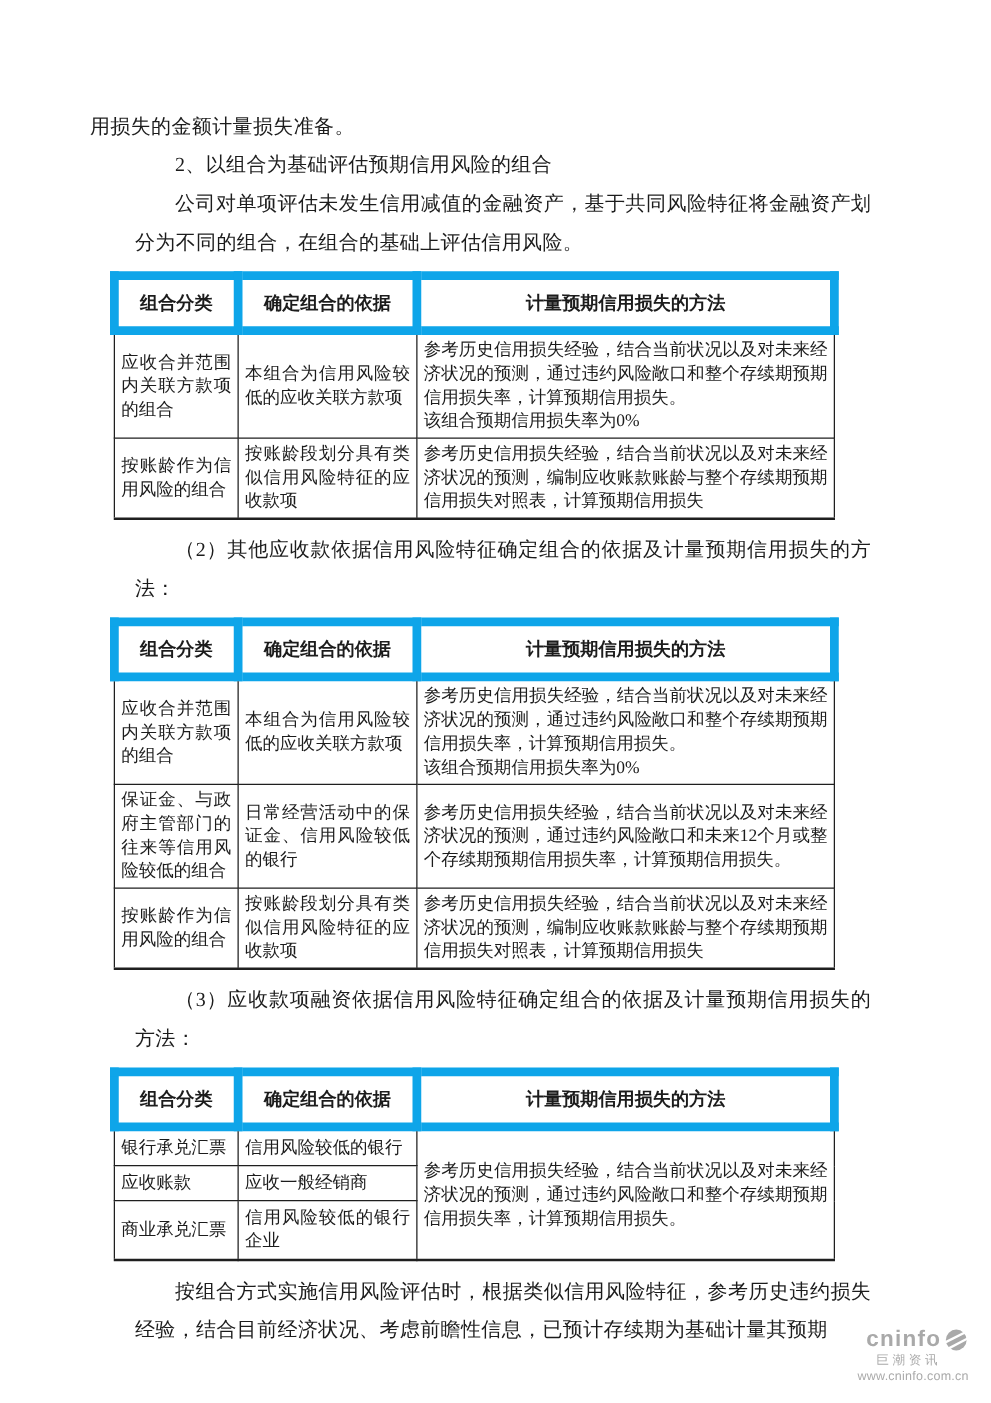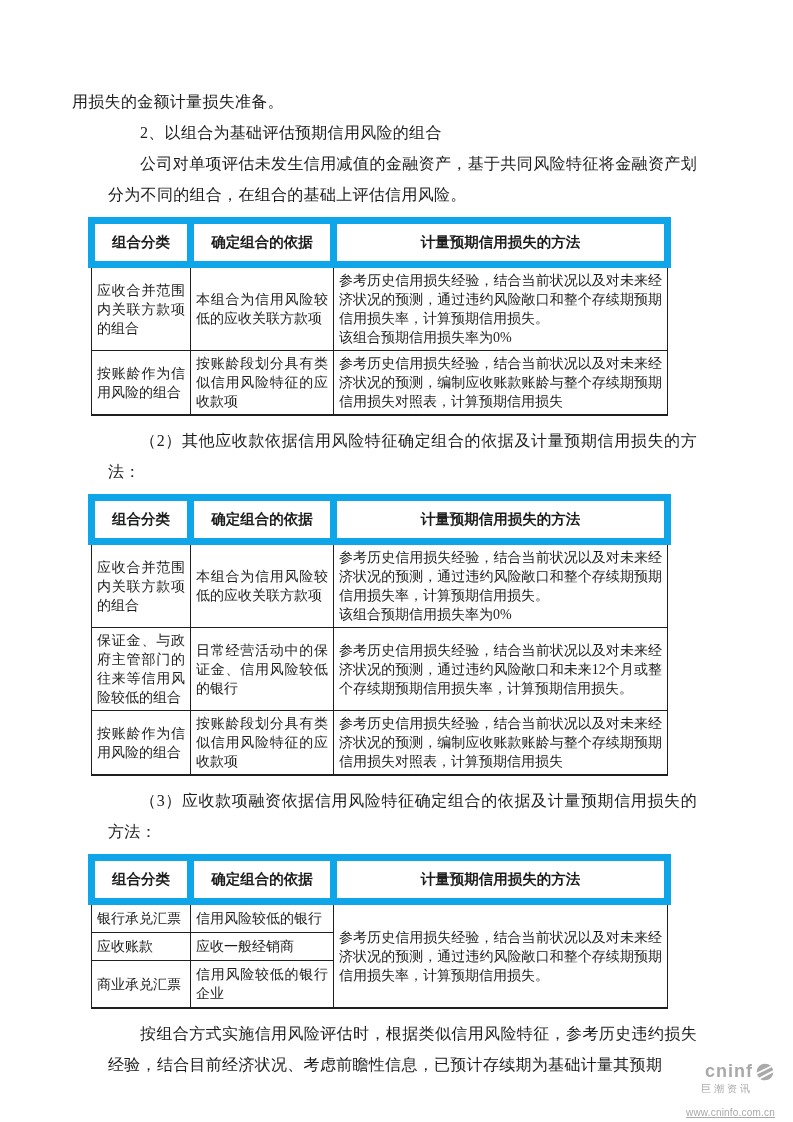--- a/index.html
+++ b/index.html
@@ -39,21 +39,21 @@
   td.name{text-align:justify;}
   .t3 td{padding:4px 5px;}
   .footer-logo{
     position:absolute;top:1062px;right:18px;width:120px;
     text-align:right;color:#a9a9a9;line-height:1.1;
     font-family:"Liberation Sans","DejaVu Sans",sans-serif;
   }
   .logo-row{display:flex;justify-content:flex-end;align-items:center;gap:2px;}
   .logo-word{font-size:18px;font-weight:bold;letter-spacing:1px;}
   .logo-cn{font-size:10px;letter-spacing:3px;margin-top:1px;margin-right:22px;}
-  .logo-url{font-size:10px;margin-top:13px;letter-spacing:0.2px;text-decoration:underline;}
+  .logo-url{font-size:10px;margin-top:2px;letter-spacing:0.2px;}
   .swirl{width:20px;height:20px;display:inline-block;}
 </style>
 </head>
 <body>
 
 <div class="page">
 
   <p>用损失的金额计量损失准备。</p>
   <p class="indent">2、以组合为基础评估预期信用风险的组合</p>
   <p class="indent">公司对单项评估未发生信用减值的金融资产，基于共同风险特征将金融资产划分为不同的组合，在组合的基础上评估信用风险。</p>
@@ -146,21 +146,21 @@
     </tr>
   </tbody>
     </table>
 
   <p class="indent">按组合方式实施信用风险评估时，根据类似信用风险特征，参考历史违约损失经验，结合目前经济状况、考虑前瞻性信息，已预计存续期为基础计量其预期</p>
 
 </div>
 
 <div class="footer-logo">
   <div class="logo-row">
-    <span class="logo-word">cninf</span>
+    <span class="logo-word">cninfo</span>
     <span class="swirl">
       <svg viewBox="0 0 24 24" width="20" height="20">
         <circle cx="12" cy="12" r="10" fill="#a9a9a9"></circle>
         <path d="M0 15 L24 3" stroke="#ffffff" stroke-width="2.2"></path>
         <path d="M3 21 L26 9" stroke="#ffffff" stroke-width="2.2"></path>
       </svg>
     </span>
   </div>
   <div class="logo-cn">巨潮资讯</div>
   <div class="logo-url">www.cninfo.com.cn</div>

